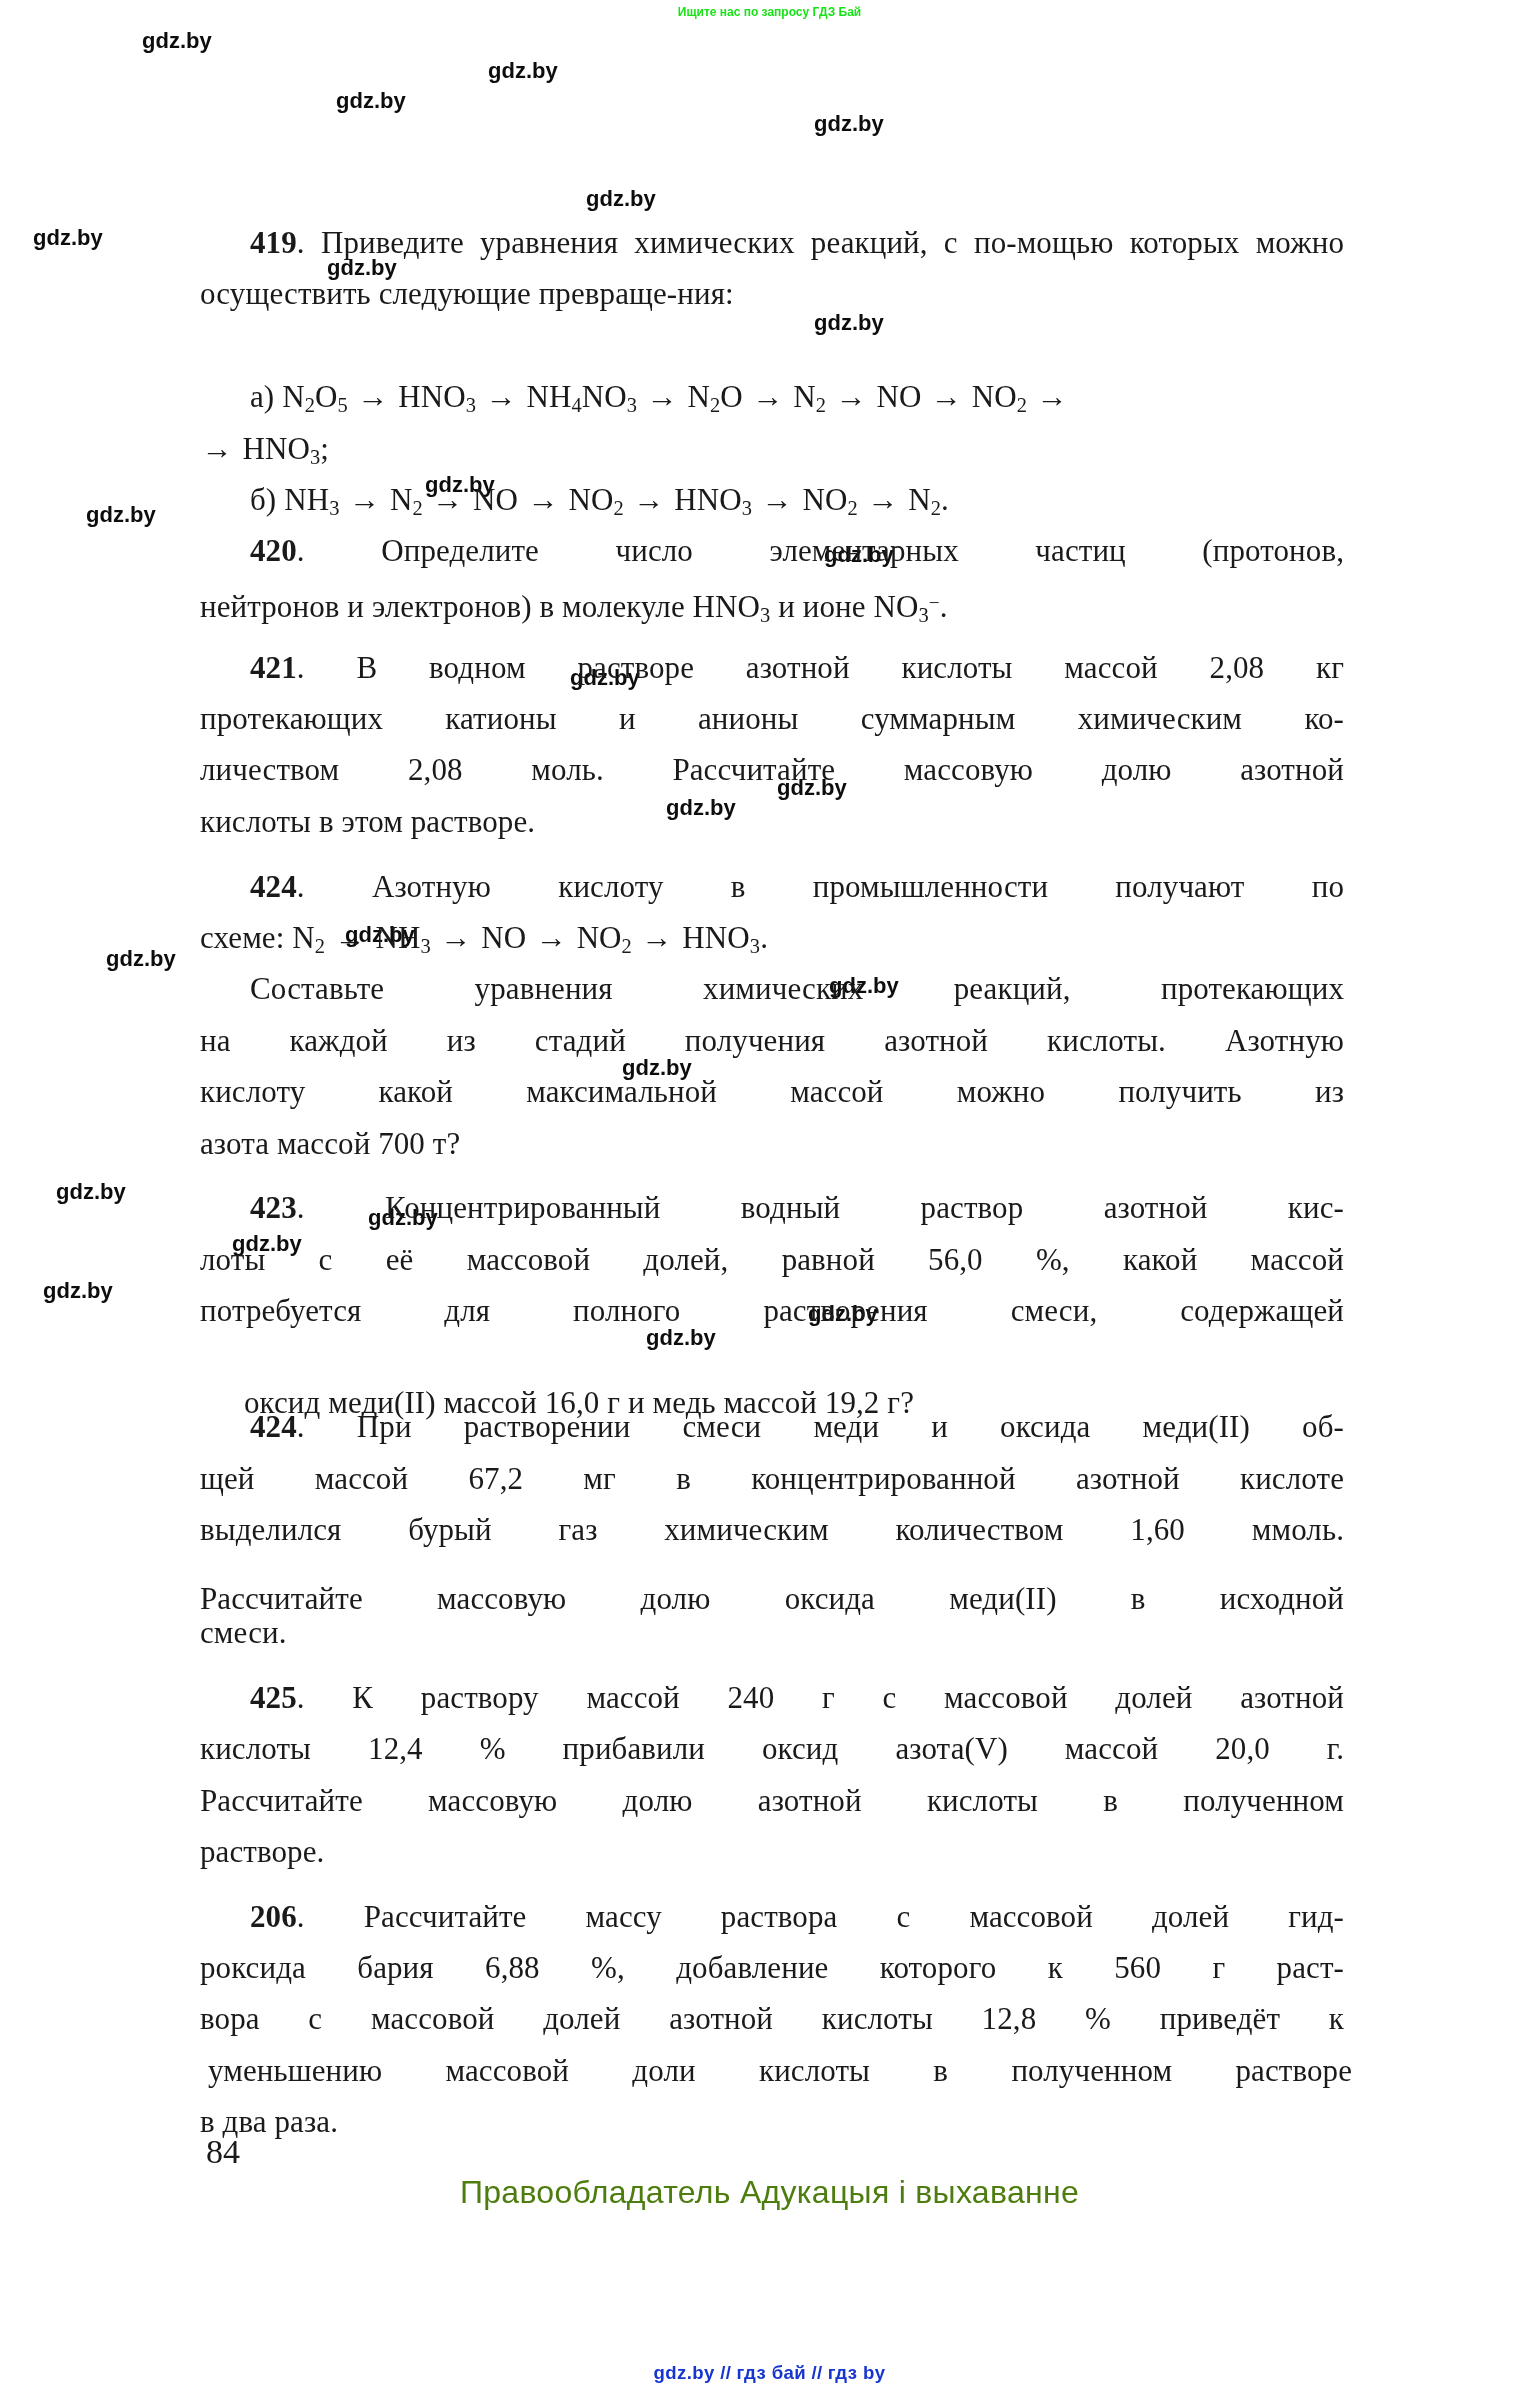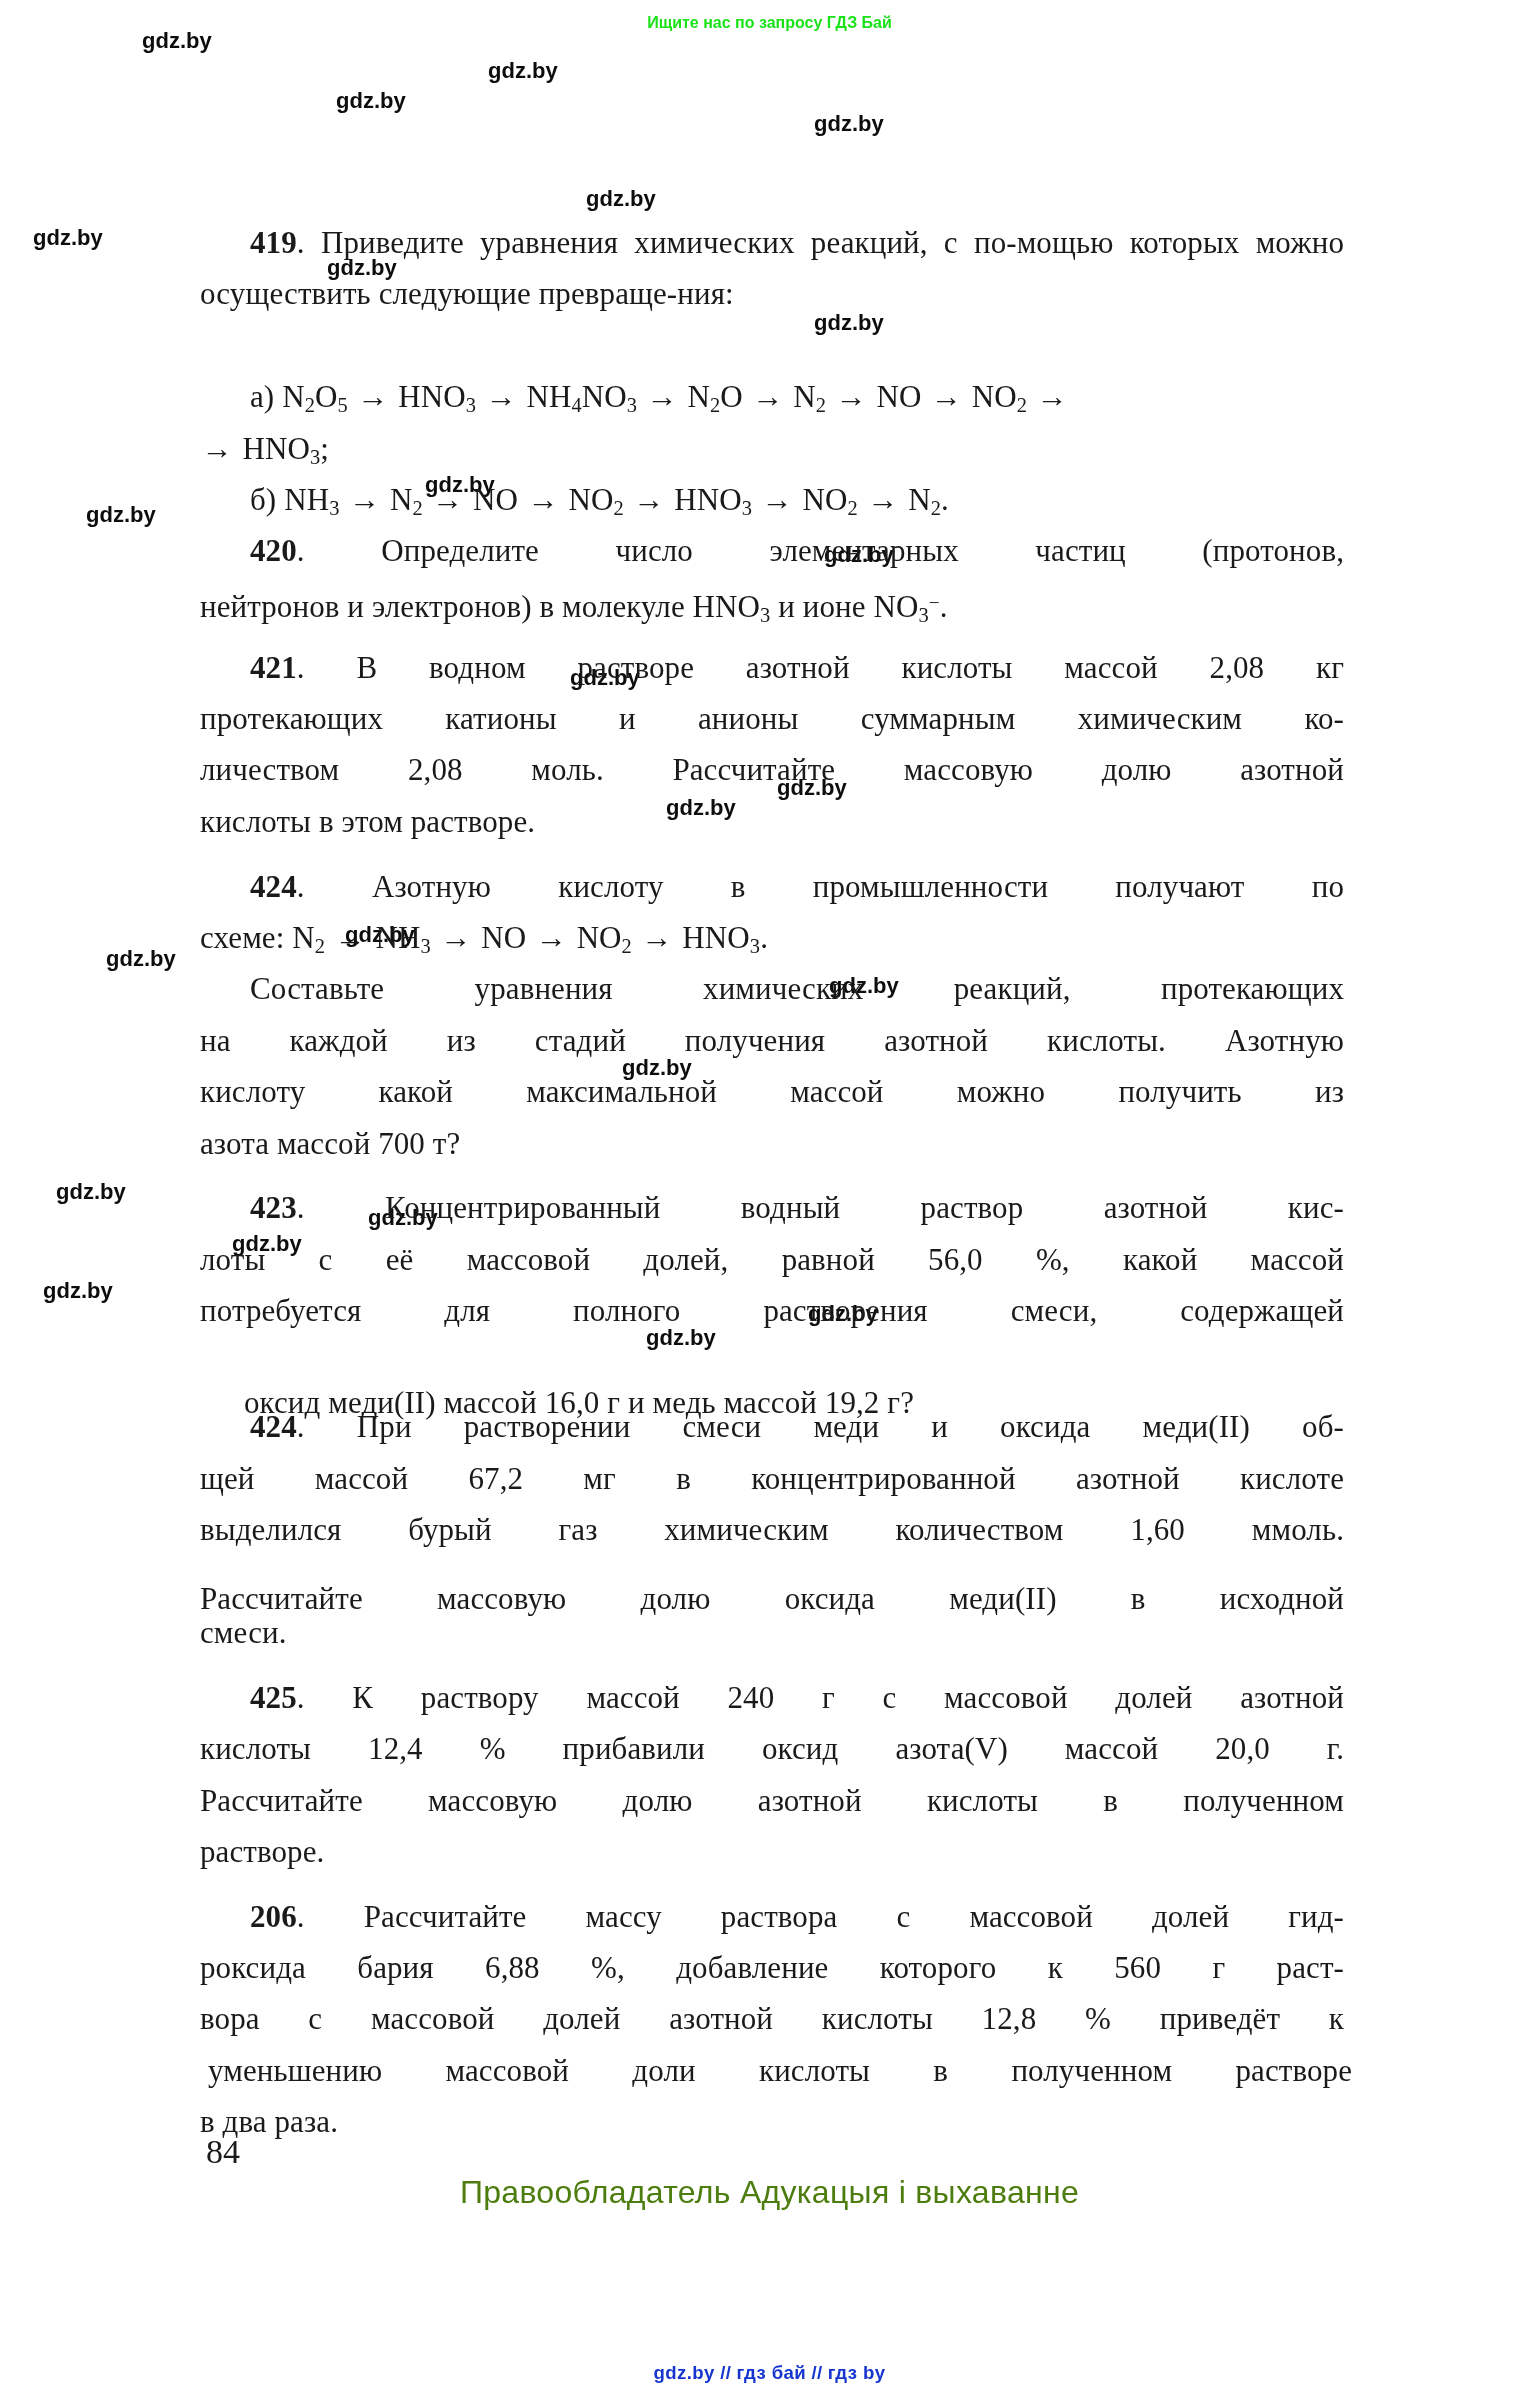--- a/index.html
+++ b/index.html
@@ -12,26 +12,26 @@
     height: 2401px;
     position: relative;
     overflow: hidden;
     font-family: "Liberation Serif", "DejaVu Serif", serif;
     color: #1a1a1a;
   }
 
   
   #promo-banner {
     position: absolute;
-    top: 14px;
+    top: 5px;
     left: 0;
     width: 100%;
     text-align: center;
     font-family: "Liberation Sans", sans-serif;
-    font-size: 16px;
+    font-size: 12px;
     font-weight: bold;
     color: #19e219;
     letter-spacing: 0px;
   }
 
   
   .wm {
     position: absolute;
     font-family: "Liberation Sans", sans-serif;
     font-size: 22px;

